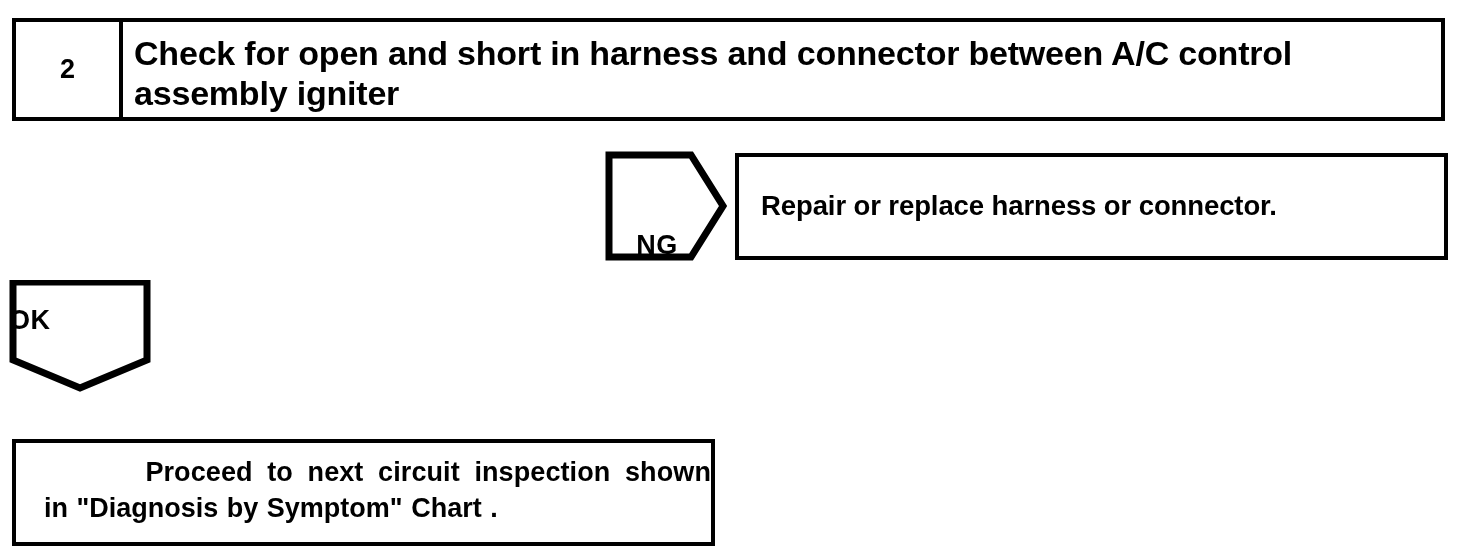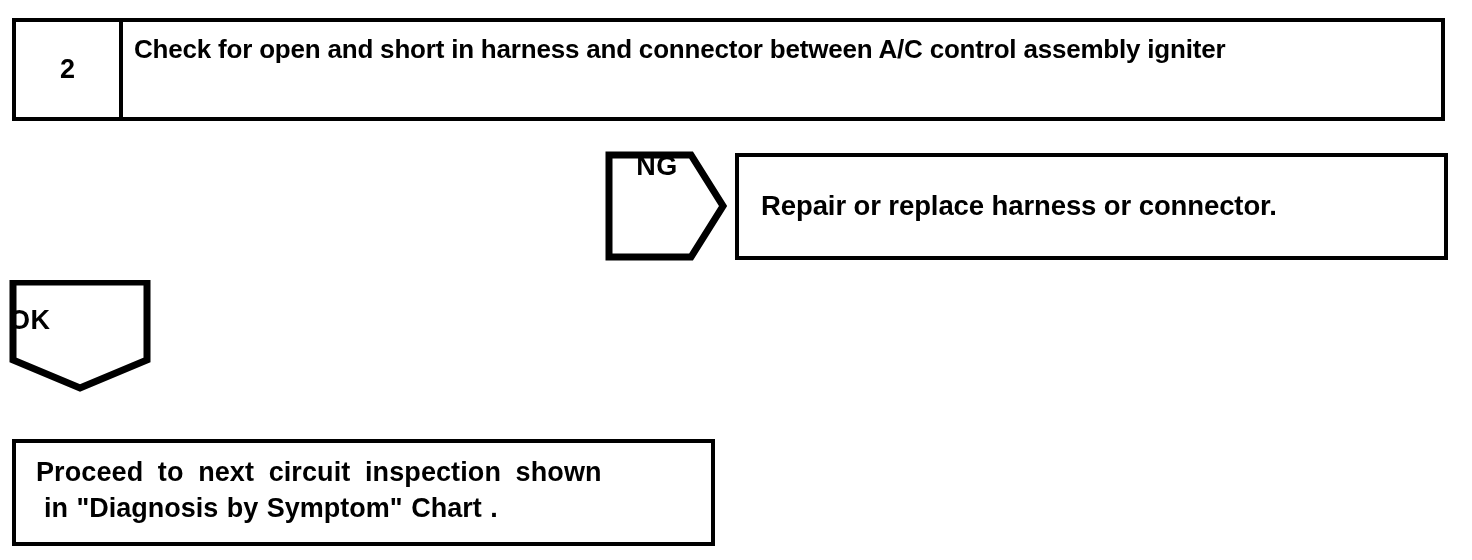--- a/index.html
+++ b/index.html
@@ -56,21 +56,21 @@
     letter-spacing: 0px;
   }
   .step-text-cell {
     flex: 1 1 auto;
     display: flex;
     align-items: flex-start;
     padding: 12px 0 0 11px;
     box-sizing: border-box;
   }
   .step-text {
-    font-size: 26px;
+    font-size: 34px;
     font-weight: bold;
     line-height: 1.17;
     letter-spacing: -0.2px;
     max-width: 1290px;
   }
 
   
   .ng-arrow {
     position: absolute;
     left: 605px;
@@ -83,21 +83,21 @@
     width: 122px;
     height: 110px;
   }
   .ng-label {
     position: absolute;
     left: 605px;
     top: 151px;
     width: 104px;
     height: 110px;
     display: flex;
-    align-items: flex-start;
+    align-items: flex-end;
     justify-content: center;
     font-size: 27px;
     font-weight: bold;
     letter-spacing: 0.5px;
     pointer-events: none;
   }
 
   
   .repair-box {
     position: absolute;
@@ -161,20 +161,21 @@
   }
   .proceed-line {
     font-size: 27px;
     font-weight: bold;
     line-height: 1.32;
     white-space: nowrap;
   }
   .proceed-line-1 {
     letter-spacing: 0.1px;
     word-spacing: 7px;
+    text-align: right;
   }
   .proceed-line-2 {
     letter-spacing: 0px;
     word-spacing: 1px;
     padding-left: 8px;
   }
 </style>
 </head>
 <body>
 

